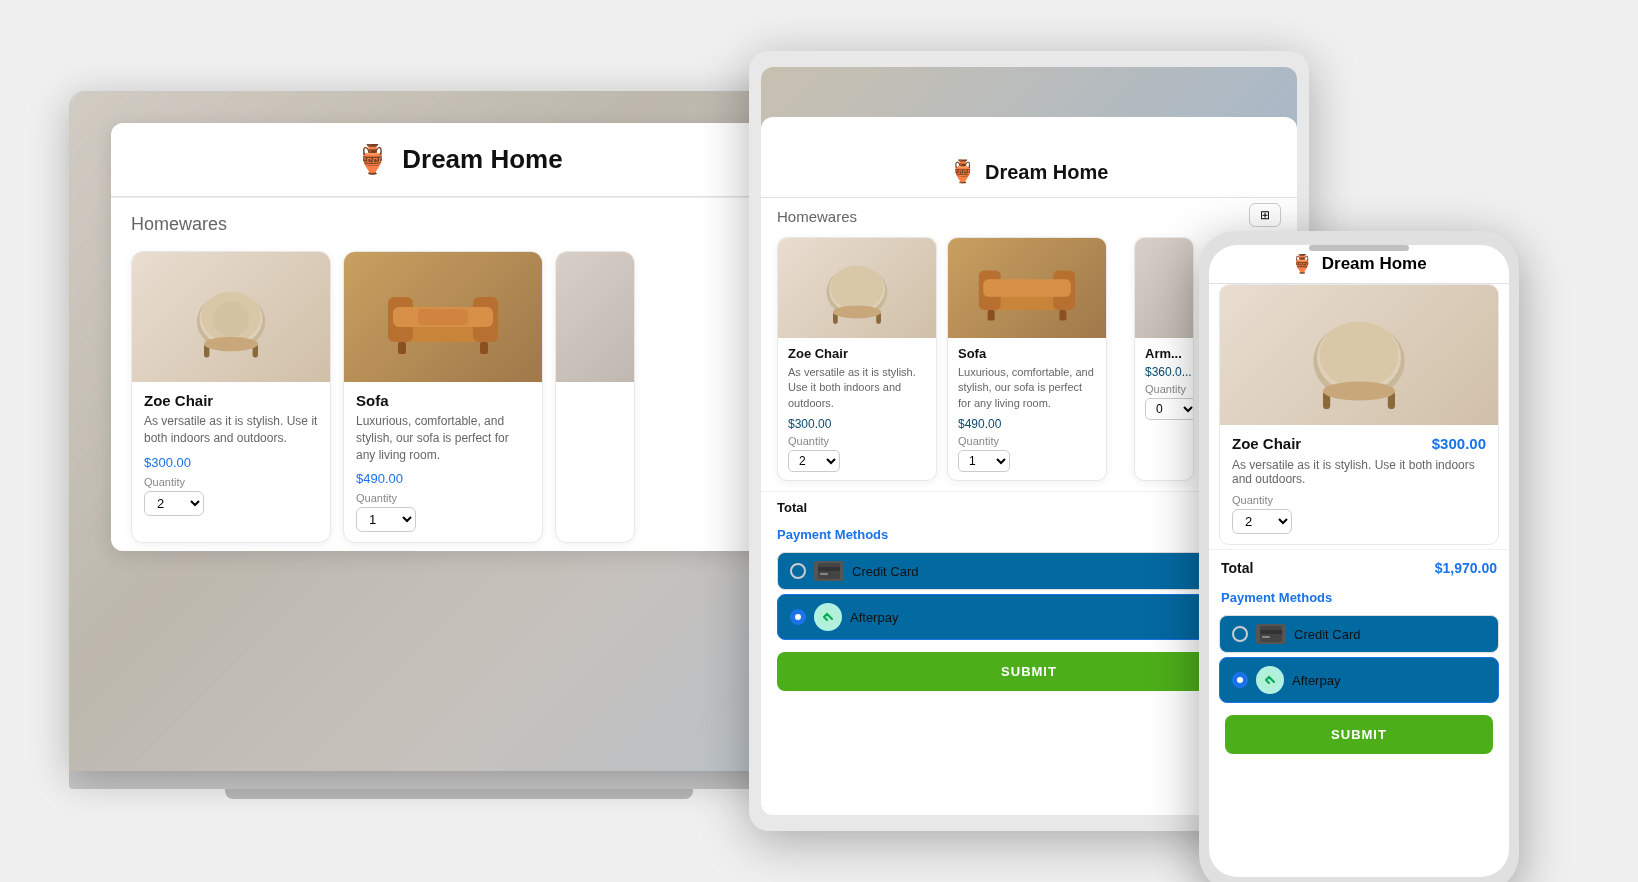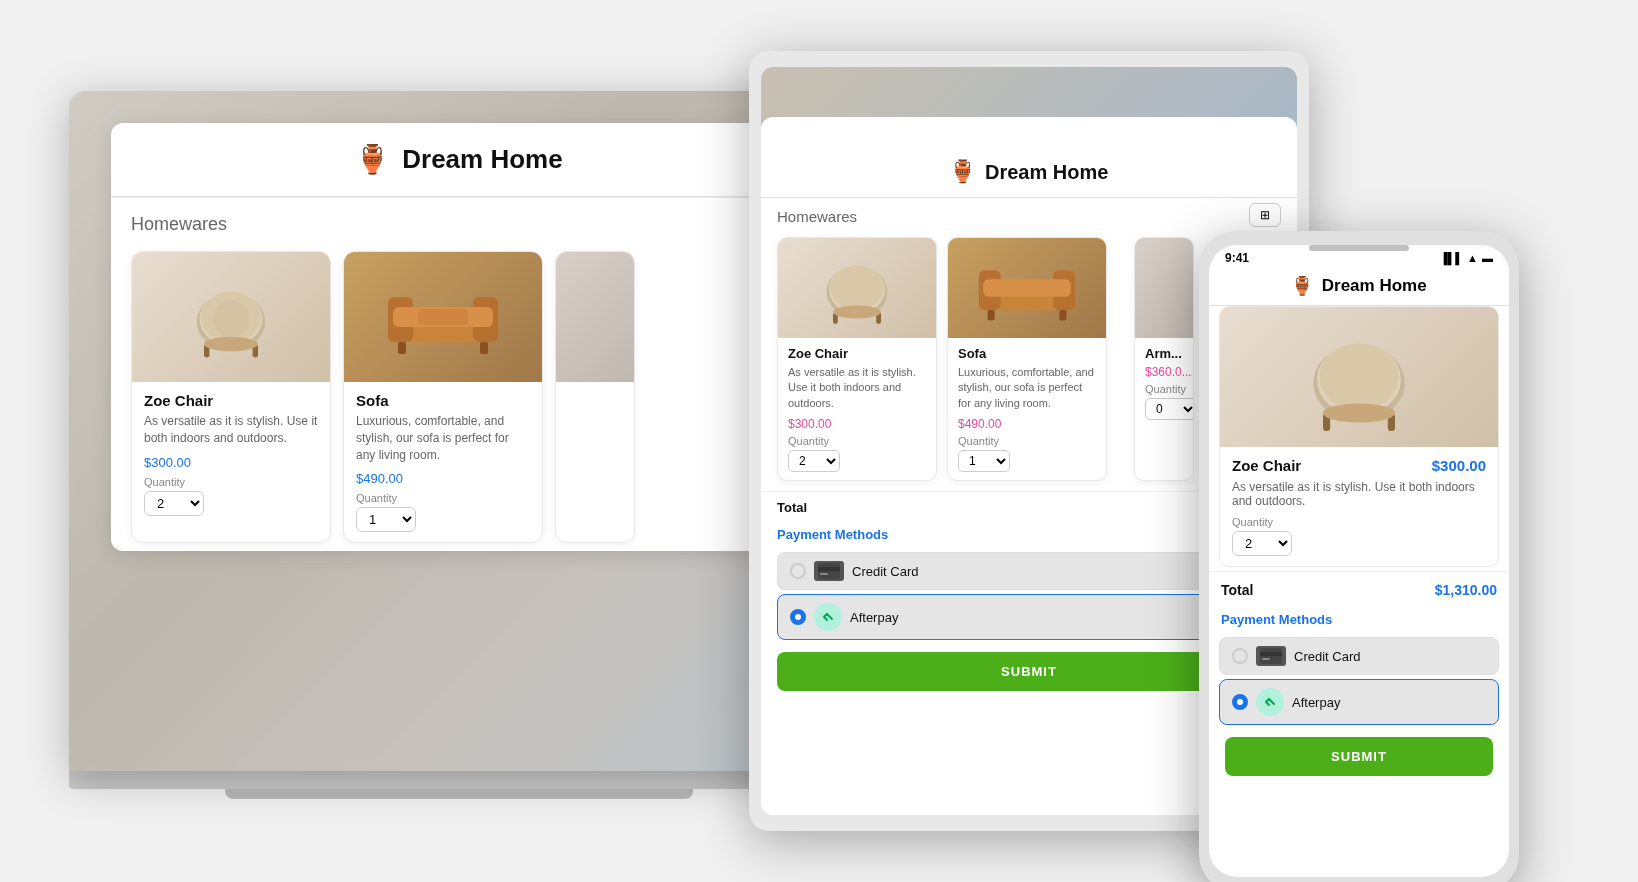--- a/index.html
+++ b/index.html
@@ -239,21 +239,21 @@
       margin-bottom: 6px;
     }
     .product-price {
       font-size: 13px;
       color: #1a73e8;
       font-weight: 500;
       margin-bottom: 6px;
     }
     .product-price-sm {
       font-size: 12px;
-      color: #ec4899;
+      color: #0c4a6e;
       font-weight: 500;
       margin-bottom: 4px;
     }
     .quantity-label {
       font-size: 11px;
       color: #888;
       margin-bottom: 3px;
     }
     .quantity-select {
       border: 1px solid #ccc;
@@ -292,21 +292,21 @@
       color: #1a73e8;
     }
     .payment-option-sm {
       display: flex;
       align-items: center;
       gap: 8px;
       margin: 4px 16px;
       padding: 8px 12px;
       border: 1.5px solid #ddd;
       border-radius: 8px;
-      background: #e5e5e5;
+      background: #0369a1;
     }
     .radio-circle-sm {
       width: 16px;
       height: 16px;
       border-radius: 50%;
       border: 2px solid #ccc;
       display: flex;
       align-items: center;
       justify-content: center;
       flex-shrink: 0;
@@ -626,28 +626,20 @@
         <button class="submit-btn-sm">SUBMIT</button>
       </div>
     </div>
   </div>
 
   <div class="phone">
     <div class="phone-body">
       <div class="phone-notch"></div>
       <div class="phone-screen">
         
-        <div class="status-bar">
-          <span>9:41</span>
-          <div class="status-icons">
-            <span>▐▌▌</span>
-            <span>▲</span>
-            <span>▬</span>
-          </div>
-        </div>
         
         <div class="app-header-small" style="padding:8px 16px;">
           <span style="font-size:18px;">🏺</span>
           <span style="font-size:17px; font-weight:700;">Dream Home</span>
         </div>
         
         <div style="margin:0 10px; border:1px solid #e8e8e8; border-radius:10px; overflow:hidden;">
           <div class="product-img chair-bg" style="height:140px;">
             <svg viewBox="0 0 100 100" width="120" height="120">
               <ellipse cx="50" cy="55" rx="38" ry="32" fill="#c8b89a"></ellipse>
@@ -667,21 +659,21 @@
             <div class="quantity-label">Quantity</div>
             <select class="quantity-select">
               <option>2</option><option>1</option><option>3</option>
             </select>
           </div>
         </div>
 
         
         <div class="total-row-sm" style="padding:10px 12px; font-size:14px;">
           <span>Total</span>
-          <span class="total-amount">$1,310.00</span>
+          <span class="total-amount">$1,970.00</span>
         </div>
 
         
         <div style="padding:4px 12px 6px; font-size:13px; font-weight:700; color:#1a73e8;">Payment Methods</div>
 
         
         <div class="payment-option-sm" style="margin:4px 10px;">
           <div class="radio-circle-sm"></div>
           <div class="payment-icon-sm">
             <svg width="22" height="16" viewBox="0 0 22 16">

